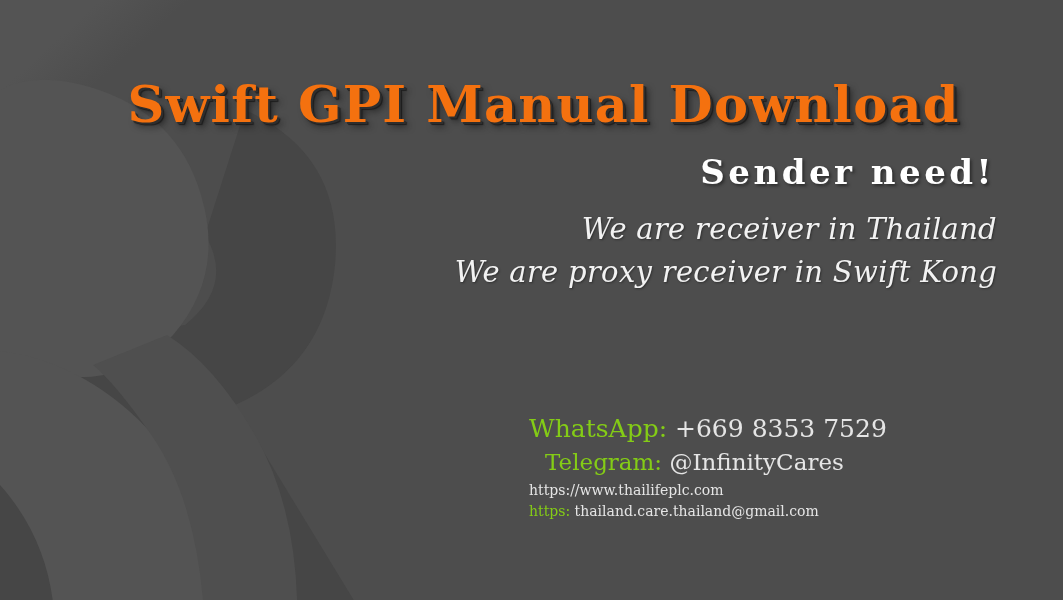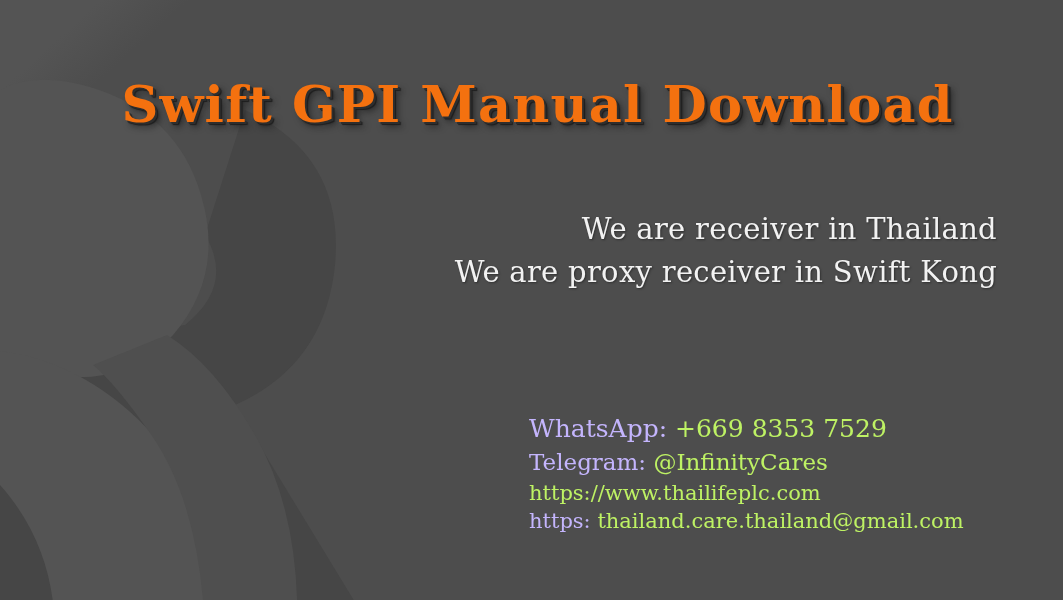--- a/index.html
+++ b/index.html
@@ -43,21 +43,21 @@
     left: -95px;
     top: 35px;
     width: 520px;
     height: 600px;
   }
   .bg-watermark svg { display: block; }
 
   
   .headline {
     position: absolute;
-    left: 0;
+    left: 6px;
     top: 79px;
     width: 1005px;
     text-align: center;
     font-family: "DejaVu Serif", "Liberation Serif", serif;
     font-weight: bold;
     font-size: 51px;
     letter-spacing: 1.2px;
     line-height: 1;
     color: #f4710f;
     text-shadow:
@@ -85,20 +85,21 @@
 
   
   .script-block {
     position: absolute;
     right: 66px;
     top: 208px;
     text-align: right;
   }
   .script-line {
     font-family: "DejaVu Serif", "Liberation Serif", serif;
+    font-style: italic;
     font-size: 29px;
     line-height: 43px;
     letter-spacing: 0.3px;
     color: #f2f2f2;
     white-space: nowrap;
     text-shadow: 1px 1px 2px rgba(20,20,20,0.5);
   }
 
   
   .contact-block {
@@ -112,31 +113,32 @@
     white-space: nowrap;
     line-height: 1;
   }
   .contact-line.big {
     font-size: 25px;
     margin-bottom: 10px;
   }
   .contact-line.mid {
     font-size: 23px;
     margin-bottom: 9px;
+    margin-left: 16px;
   }
   .contact-line.small {
-    font-size: 21px;
+    font-size: 14px;
     margin-bottom: 7px;
   }
   .contact-key {
-    color: #c4b5fd;
+    color: #84cc16;
     text-align: right;
   }
   .contact-val {
-    color: #bef264;
+    color: #e5e5e5;
   }
 </style>
 </head>
 <body>
 
 <div class="poster">
 
   <div class="bg-layer">
     <div class="bg-base"></div>
     <div class="bg-corner-wedge"></div>
@@ -164,20 +166,21 @@
                  Q 396 480 392 600
                  L 300 600
                  Q 296 470 245 398
                  Q 210 348 188 330 Z" fill="#4f4f4f"></path>
       </svg>
     </div>
   </div>
 
   <div class="headline">Swift GPI Manual Download</div>
 
+  <div class="subhead">Sender need!</div>
 
   <div class="script-block">
     <div class="script-line">We are receiver in Thailand</div>
     <div class="script-line">We are proxy receiver in Swift Kong</div>
   </div>
 
   <div class="contact-block">
     <div class="contact-line big">
       <span class="contact-key">WhatsApp:</span>
       <span class="contact-val">+669 8353 7529</span>

